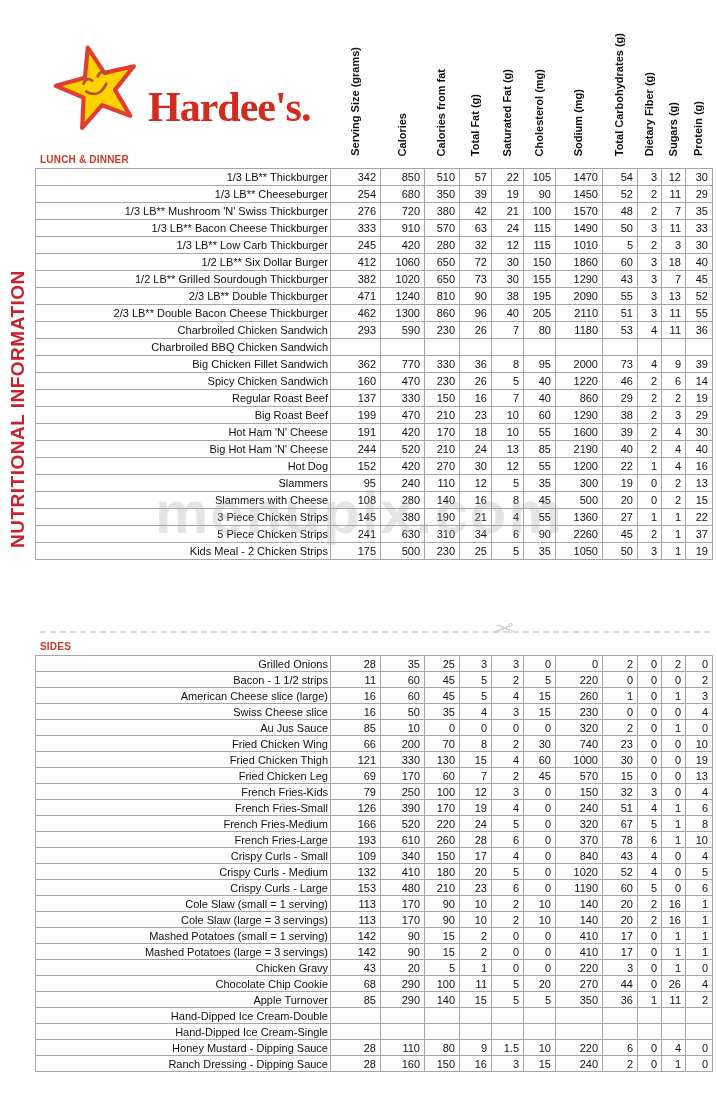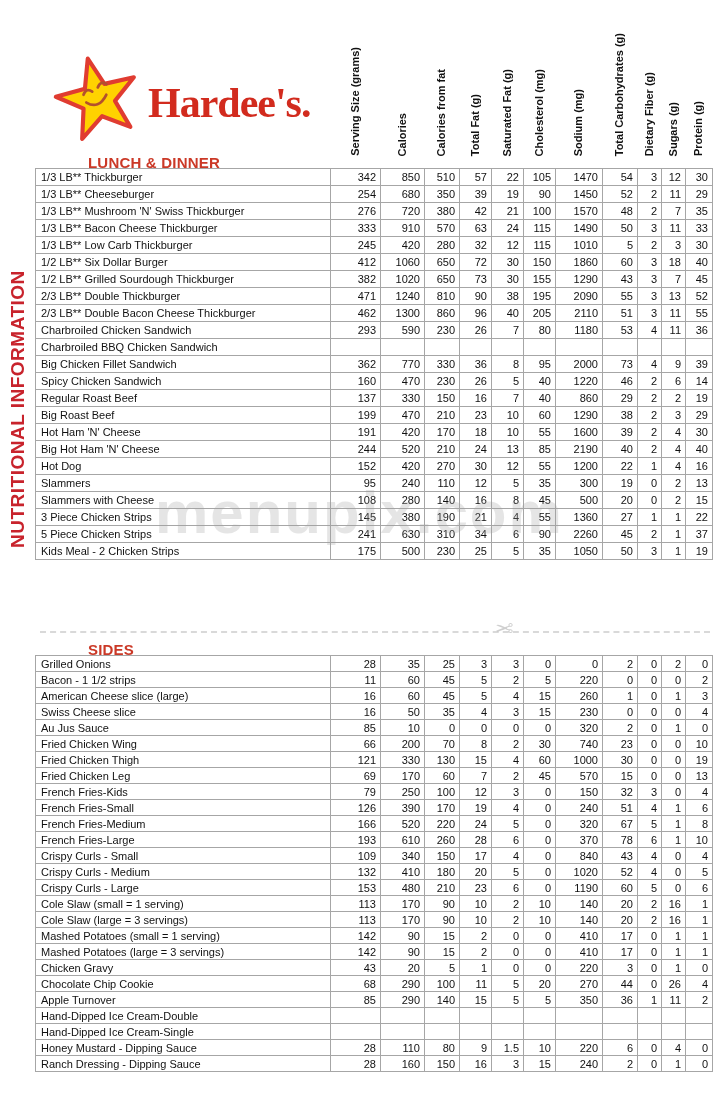--- a/index.html
+++ b/index.html
@@ -5,44 +5,44 @@
   html,body{margin:0;padding:0;background:#fff;}
   .page{position:relative;width:717px;height:1104px;background:#fff;overflow:hidden;
         font-family:"Liberation Sans",sans-serif;color:#111;}
 
   
   .vtitle{position:absolute;left:7px;top:156px;height:392px;
           writing-mode:vertical-rl;transform:rotate(180deg);
           font-size:19px;font-weight:bold;color:#c8232c;letter-spacing:.5px;white-space:nowrap;}
 
   
-  .logo{position:absolute;left:52px;top:48px;width:270px;height:95px;display:flex;align-items:center;}
+  .logo{position:absolute;left:52px;top:36px;width:270px;height:95px;display:flex;align-items:flex-end;}
   .logo svg{width:92px;height:92px;flex:none;}
   .logo .word{font-family:"Liberation Serif",serif;font-weight:bold;font-size:42px;
               color:#d22b1e;letter-spacing:-1px;margin-left:4px;margin-top:14px;}
 
   
   .hdr{position:absolute;left:35px;top:4px;width:677px;height:152px;display:flex;}
   .hdr .spacer{width:295px;flex:none;}
   .hdr .hcol{flex:none;display:flex;justify-content:center;align-items:flex-end;}
   .hdr .hcol span{writing-mode:vertical-rl;transform:rotate(180deg);
                   font-size:11px;font-weight:bold;white-space:nowrap;color:#111;padding-left:1px;}
 
-  .sect{position:absolute;left:40px;font-size:15px;font-weight:bold;color:#cb3927;letter-spacing:.2px;margin-left:48px;}
+  .sect{position:absolute;left:40px;font-size:10px;font-weight:bold;color:#cb3927;letter-spacing:.2px;}
   #sect-lunch{top:154px;}
   #sect-sides{top:641px;}
 
   table.tbl{position:absolute;left:35px;width:677px;border-collapse:collapse;table-layout:fixed;
             font-size:11px;border:1px solid #878787;}
   #tbl-lunch{top:168px;}
   #tbl-sides{top:655px;}
   .tbl td{border:1px solid #a6a6a6;overflow:hidden;white-space:nowrap;}
   #tbl-lunch td{height:16px;}
   #tbl-sides td{height:15px;}
-  .tbl td.name{padding:0 2px 0 5px;text-align:left;}
+  .tbl td.name{padding:0 2px 0 5px;text-align:right;}
   .tbl td.num{padding:0 4px 0 0;text-align:right;}
 
   
   .wm{position:absolute;left:155px;top:478px;font-size:60px;font-weight:bold;
       color:rgba(160,160,160,.28);letter-spacing:2px;pointer-events:none;}
   .cutline{position:absolute;left:40px;top:631px;width:670px;border-top:2px dashed rgba(170,170,170,.45);}
   .scissors{position:absolute;left:495px;top:614px;font-size:22px;color:rgba(160,160,160,.5);transform:rotate(180deg);}
 </style>
 </head>
 <body>

